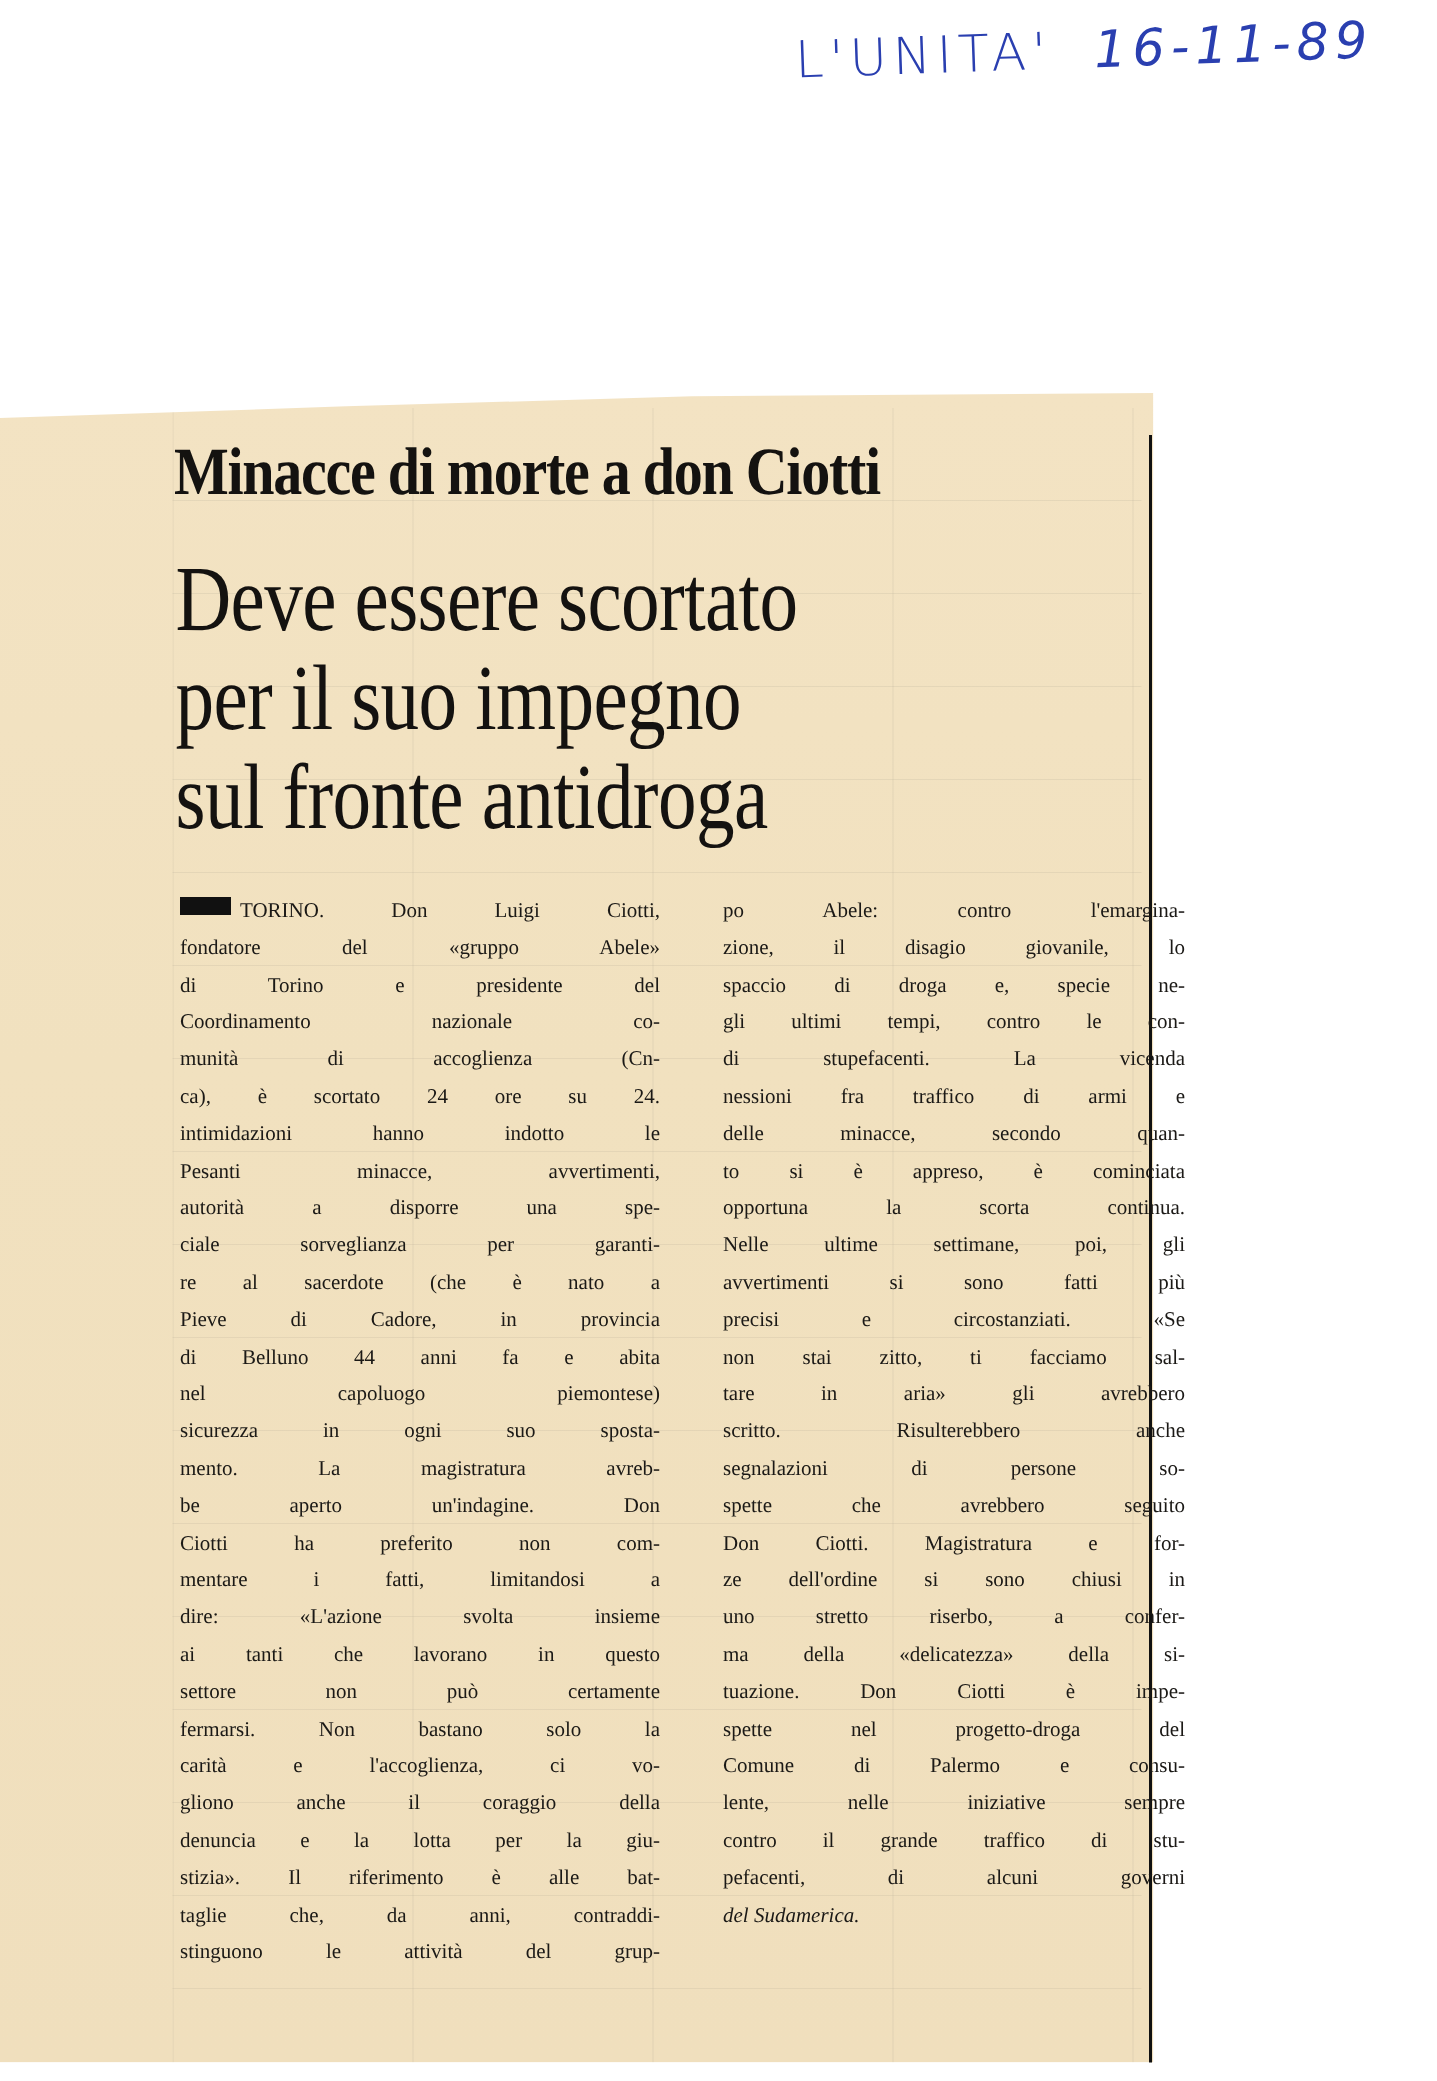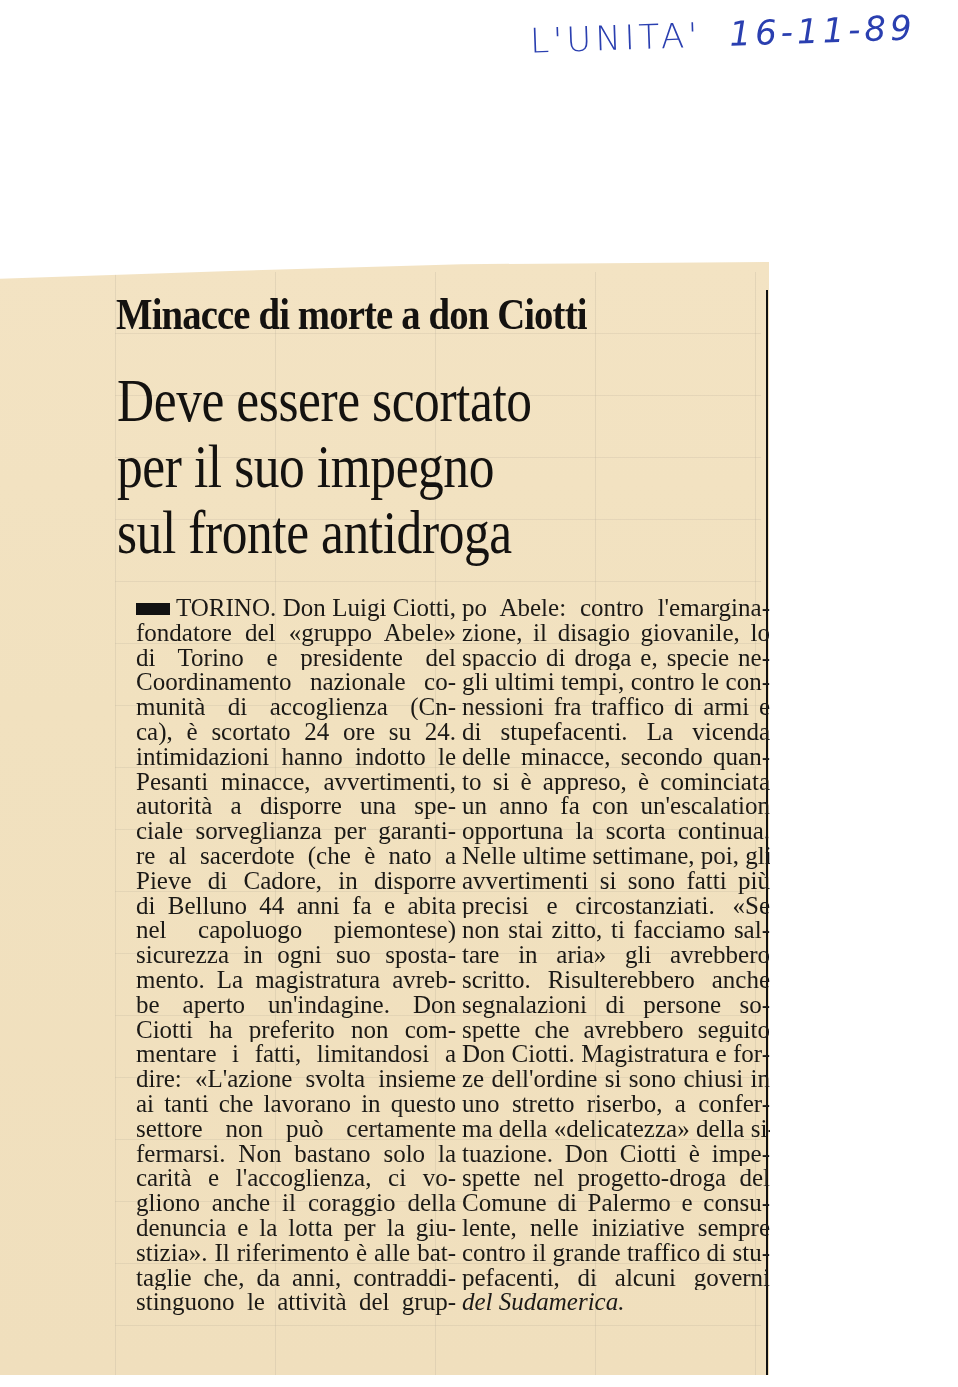--- a/index.html
+++ b/index.html
@@ -70,29 +70,28 @@
       transform-origin: left top;
       white-space: nowrap;
       letter-spacing: -0.5px;
     }
     .headline div { display: block; }
     .col {
       position: absolute;
       top: 596px;
       width: 320px;
       font-family: "Liberation Serif", serif;
-      font-size: 25px;
+      font-size: 14px;
       line-height: 24.8px;
       color: #1b1916;
       text-align: justify;
       text-align-last: justify;
-      margin-left: 16px;
     }
     .col.c1 { left: 120px; }
-    .col.c2 { left: 446px; width: 308px; }
+    .col.c2 { left: 482px; width: 308px; }
     .col .line { display: block; white-space: nowrap; text-align-last: justify; height: 24.8px; overflow: hidden; }
     .col .line.last { text-align-last: left; font-style: italic; }
     .dateline-block {
       display: inline-block;
       width: 34px; height: 12px;
       background: #111;
       margin-right: 6px;
       vertical-align: 1px;
     }
   </style>
@@ -119,21 +118,21 @@
   <span class="line">fondatore del «gruppo Abele»</span>
   <span class="line">di Torino e presidente del</span>
   <span class="line">Coordinamento nazionale co-</span>
   <span class="line">munità di accoglienza (Cn-</span>
   <span class="line">ca), è scortato 24 ore su 24.</span>
   <span class="line">intimidazioni hanno indotto le</span>
   <span class="line">Pesanti minacce, avvertimenti,</span>
   <span class="line">autorità a disporre una spe-</span>
   <span class="line">ciale sorveglianza per garanti-</span>
   <span class="line">re al sacerdote (che è nato a</span>
-  <span class="line">Pieve di Cadore, in disporre</span>
+  <span class="line">Pieve di Cadore, in provincia</span>
   <span class="line">di Belluno 44 anni fa e abita</span>
   <span class="line">nel capoluogo piemontese)</span>
   <span class="line">sicurezza in ogni suo sposta-</span>
   <span class="line">mento. La magistratura avreb-</span>
   <span class="line">be aperto un'indagine. Don</span>
   <span class="line">Ciotti ha preferito non com-</span>
   <span class="line">mentare i fatti, limitandosi a</span>
   <span class="line">dire: «L'azione svolta insieme</span>
   <span class="line">ai tanti che lavorano in questo</span>
   <span class="line">settore non può certamente</span>
@@ -144,25 +143,24 @@
   <span class="line">stizia». Il riferimento è alle bat-</span>
   <span class="line">taglie che, da anni, contraddi-</span>
   <span class="line">stinguono le attività del grup-</span>
 </div>
 
 <div class="col c2">
   <span class="line">po Abele: contro l'emargina-</span>
   <span class="line">zione, il disagio giovanile, lo</span>
   <span class="line">spaccio di droga e, specie ne-</span>
   <span class="line">gli ultimi tempi, contro le con-</span>
+  <span class="line">di stupefacenti. La vicenda</span>
   <span class="line">nessioni fra traffico di armi e</span>
-  <span class="line">di stupefacenti. La vicenda</span>
   <span class="line">delle minacce, secondo quan-</span>
   <span class="line">to si è appreso, è cominciata</span>
-  <span class="line">un anno fa con un'escalation</span>
   <span class="line">opportuna la scorta continua.</span>
   <span class="line">Nelle ultime settimane, poi, gli</span>
   <span class="line">avvertimenti si sono fatti più</span>
   <span class="line">precisi e circostanziati. «Se</span>
   <span class="line">non stai zitto, ti facciamo sal-</span>
   <span class="line">tare in aria» gli avrebbero</span>
   <span class="line">scritto. Risulterebbero anche</span>
   <span class="line">segnalazioni di persone so-</span>
   <span class="line">spette che avrebbero seguito</span>
   <span class="line">Don Ciotti. Magistratura e for-</span>

